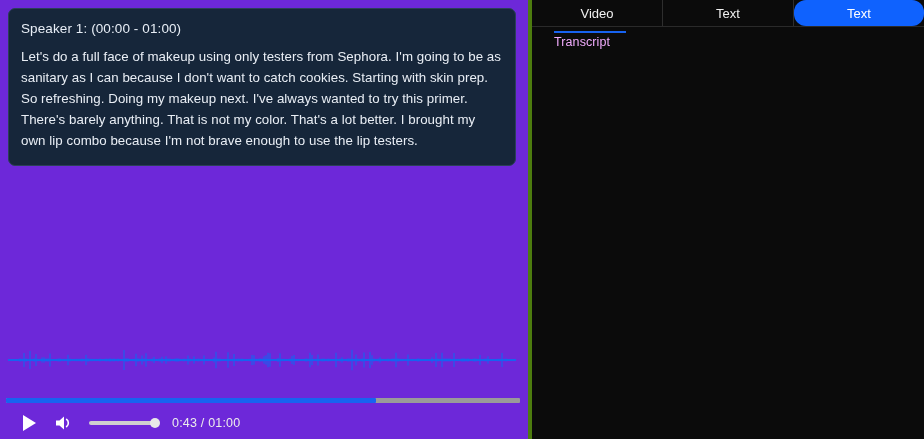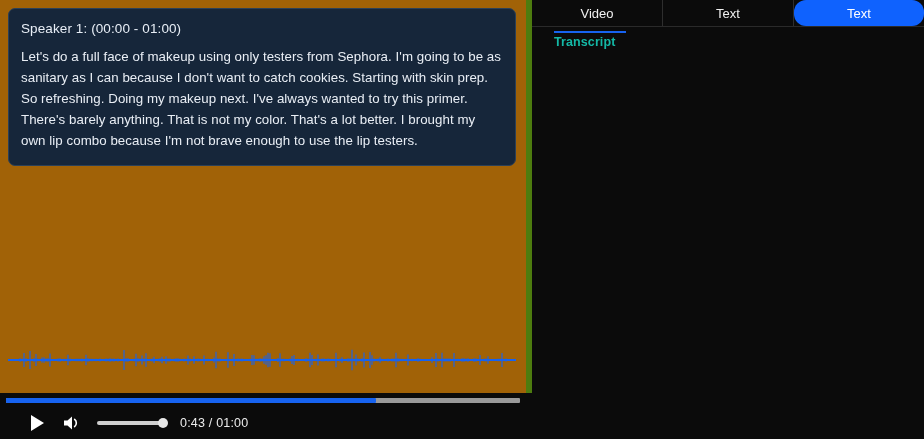--- a/index.html
+++ b/index.html
@@ -7,23 +7,23 @@
     width: 924px; height: 439px;
     background: #000;
     font-family: "Liberation Sans", sans-serif;
     overflow: hidden;
   }
   .app { position: relative; width: 924px; height: 439px; display: flex; background: #0b0b0b; }
 
   
   .left-panel {
     position: relative;
-    width: 532px; height: 393px;
-    background: #a16207;
-    border-right: 6px solid #4d7c0f;
+    width: 532px; height: 439px;
+    background: #6d28d9;
+    border-right: 4px solid #4d7c0f;
     flex: 0 0 532px;
   }
   .transcript-card {
     position: absolute; left: 8px; top: 8px; width: 508px;
     background: #16263a;
     border: 1px solid #2e4character;
     border-radius: 7px;
     padding: 10px 12px 14px 12px;
   }
   .transcript-card { border: 1px solid #2b4058; }
@@ -46,21 +46,21 @@
     position: absolute; left: 6px; top: 398px; width: 514px; height: 5px;
     background: #9a9a9a; border-radius: 1px;
   }
   .progress-fill {
     position: absolute; left: 0; top: 0; height: 5px;
     background: #1763f0; border-radius: 1px;
   }
 
   
   .controls {
-    position: absolute; left: 16px; top: 406px; width: 532px; height: 33px;
+    position: absolute; left: 8px; top: 406px; width: 532px; height: 33px;
     display: flex; align-items: center; gap: 0px; padding-left: 6px;
   }
   .play-btn {
     width: 30px; height: 28px; display: flex; align-items: center; justify-content: center;
     cursor: pointer; background: none; border: none;
   }
   .play-tri {
     width: 0; height: 0;
     border-left: 13px solid #ffffff;
     border-top: 8px solid transparent;
@@ -96,21 +96,21 @@
     color: #f0f0f0; font-size: 13px; background: #0b0b0b;
     border-right: 1px solid #2e2e2e; cursor: pointer;
   }
   .tab:last-child { border-right: none; }
   .tab.active { background: #0f62fe; color: #ffffff; border-radius: 12px; }
 
   .subtab-row {
     position: relative; height: 30px; padding-left: 22px; display: flex; align-items: flex-start;
   }
   .subtab {
-    color: #14b8a6; font-size: 12.5px; font-weight: bold; padding-top: 8px;
+    color: #f0abfc; font-size: 12.5px; font-weight: normal; padding-top: 8px;
     position: relative; cursor: pointer; letter-spacing: .1px;
   }
   .subtab-underline {
     position: absolute; left: 22px; top: 31px; width: 72px; height: 2px; background: #1763f0;
   }
 </style>
 </head>
 <body>
 
 <div class="app">

